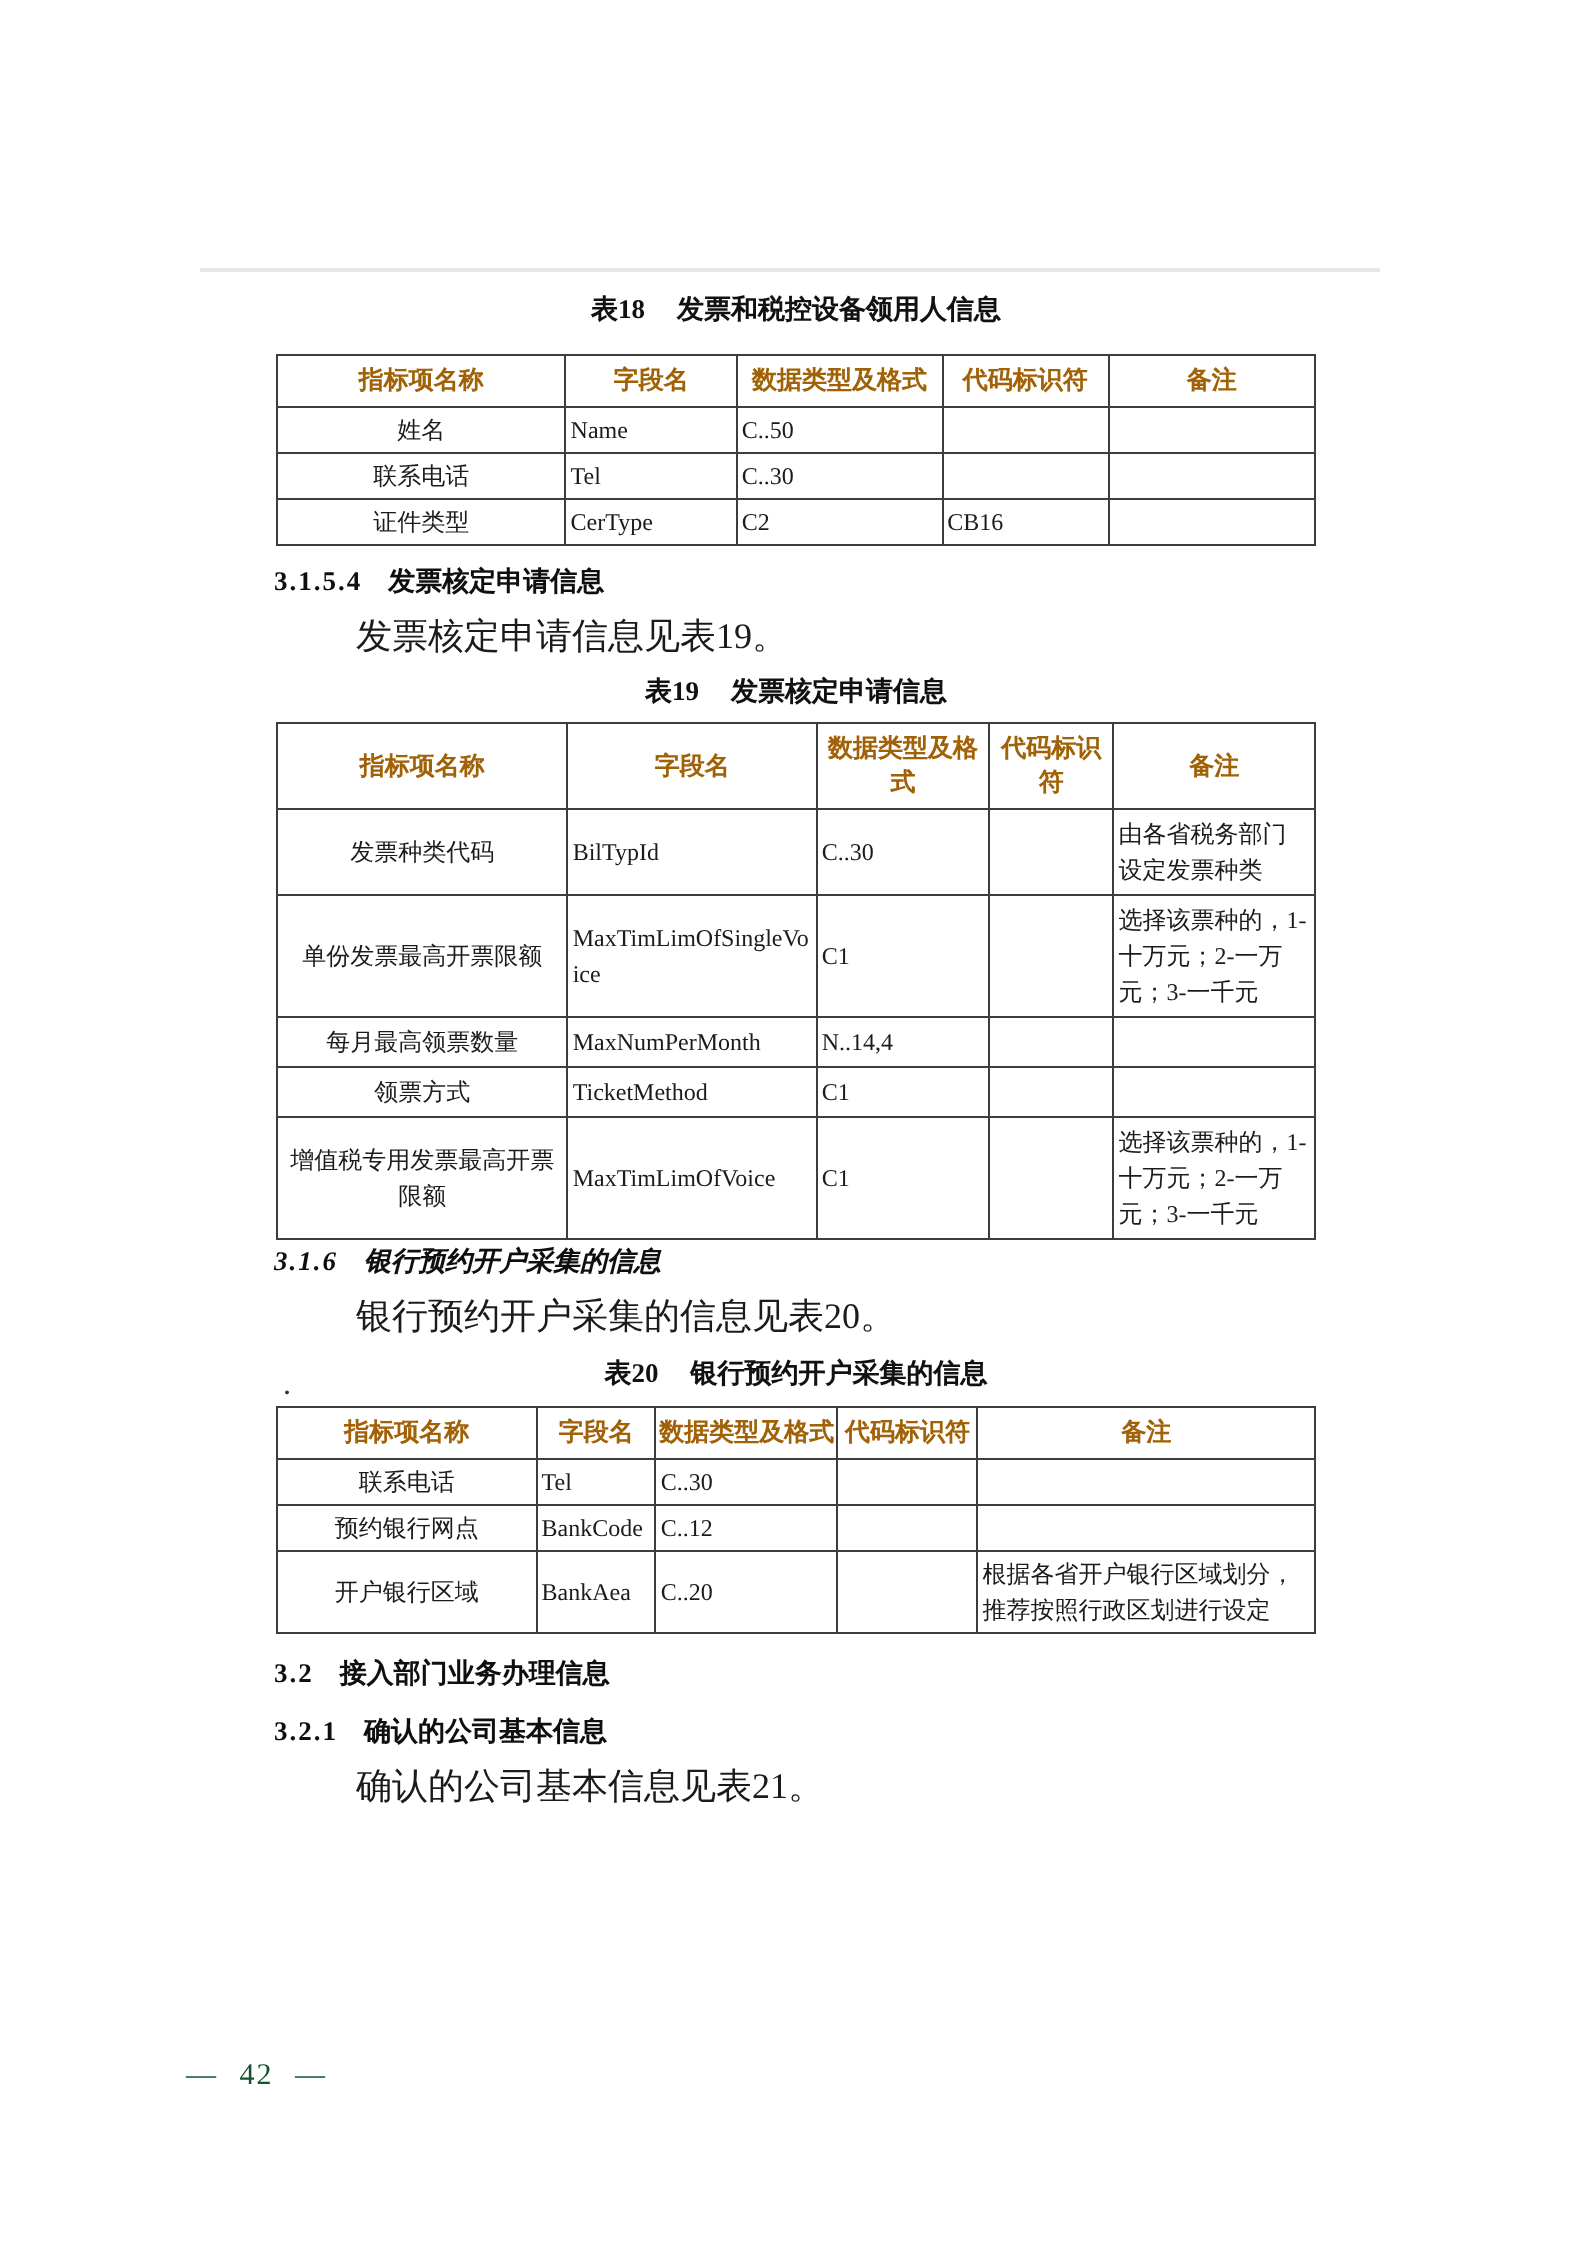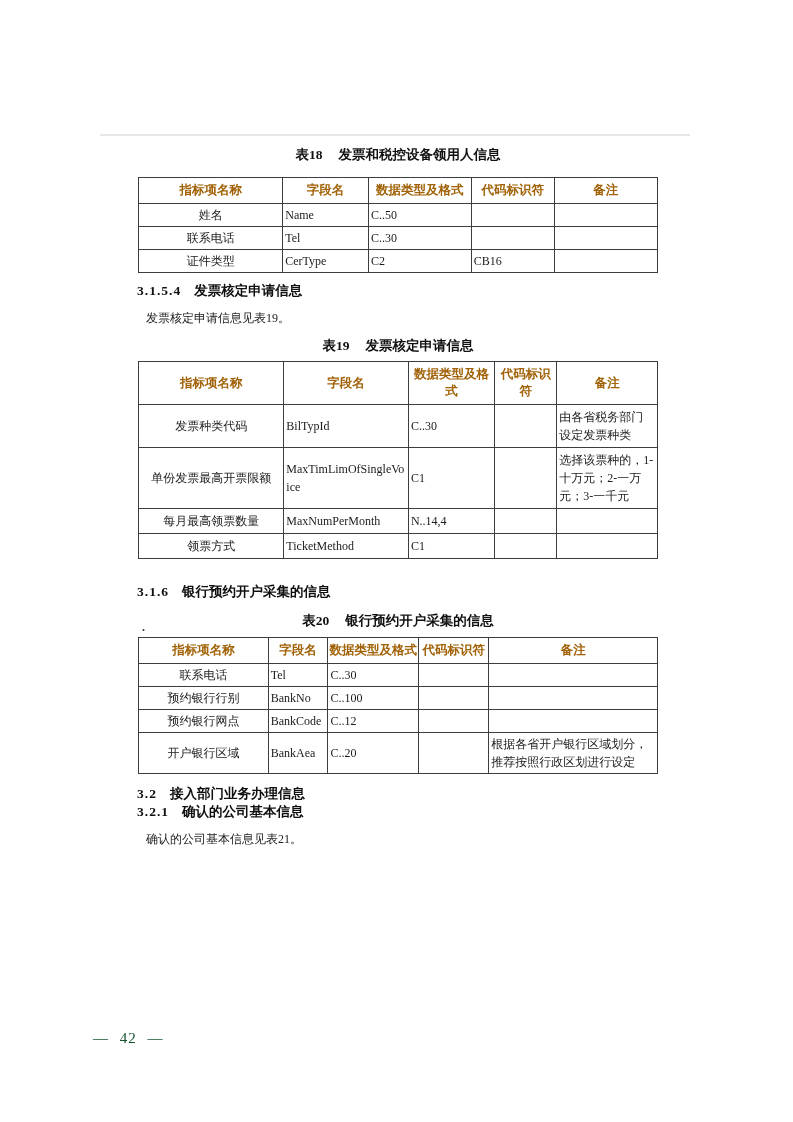--- a/index.html
+++ b/index.html
@@ -86,28 +86,28 @@
   .t20 col.c4 { width: 32.5%; }
   .heading {
     font-weight: bold;
     font-size: 13.5px;
     line-height: 18px;
     color: #0f0f0f;
     margin-left: -1px;
   }
   .heading .sec-no { margin-right: 13px; letter-spacing: 1px; }
   .h-3154 { margin-top: 9px; }
-  .h-316  { margin-top: 24px; }
+  .h-316  { margin-top: 2px; font-style: italic; }
   .h-32   { margin-top: 11px; }
-  .h-321  { }
+  .h-321  { margin-top: 11px; }
   .para {
-    font-size: 12px;
+    font-size: 18px;
     line-height: 17px;
     margin-top: 10px;
-    margin-left: 8px;
+    margin-left: 40px;
     color: #1b1b1b;
   }
   .footer-pageno {
     position: absolute;
     left: 93px; top: 1030px;
     font-size: 15px;
     color: #14532d;
     word-spacing: 6px;
     letter-spacing: 1px;
   }
@@ -216,27 +216,35 @@
             <td></td>
             <td></td>
           </tr>
           <tr>
             <td>领票方式</td>
             <td>TicketMethod</td>
             <td>C1</td>
             <td></td>
             <td></td>
           </tr>
+          <tr>
+            <td>增值税专用发票最高开票限额</td>
+            <td>MaxTimLimOfVoice</td>
+            <td>C1</td>
+            <td></td>
+            <td>选择该票种的，1-十万元；2-一万元；3-一千元</td>
+          </tr>
         </tbody>
       </table>
 
     <div class="heading h-316">
       <span class="sec-no">3.1.6</span><span>银行预约开户采集的信息</span>
     </div>
 
+    <div class="para">银行预约开户采集的信息见表20。</div>
 
     <div class="caption cap20">
       <span class="stray-dot">.</span>
       <span class="cap-no">表20</span><span>银行预约开户采集的信息</span>
     </div>
 
     <table class="dtable t20">
       <colgroup>
         <col class="c0">
           <col class="c1">
@@ -255,27 +263,20 @@
         </thead>
         <tbody>
           <tr>
             <td>联系电话</td>
             <td>Tel</td>
             <td>C..30</td>
             <td></td>
             <td></td>
           </tr>
           <tr>
-            <td>预约银行行别</td>
-            <td>BankNo</td>
-            <td>C..100</td>
-            <td></td>
-            <td></td>
-          </tr>
-          <tr>
             <td>预约银行网点</td>
             <td>BankCode</td>
             <td>C..12</td>
             <td></td>
             <td></td>
           </tr>
           <tr>
             <td>开户银行区域</td>
             <td>BankAea</td>
             <td>C..20</td>

